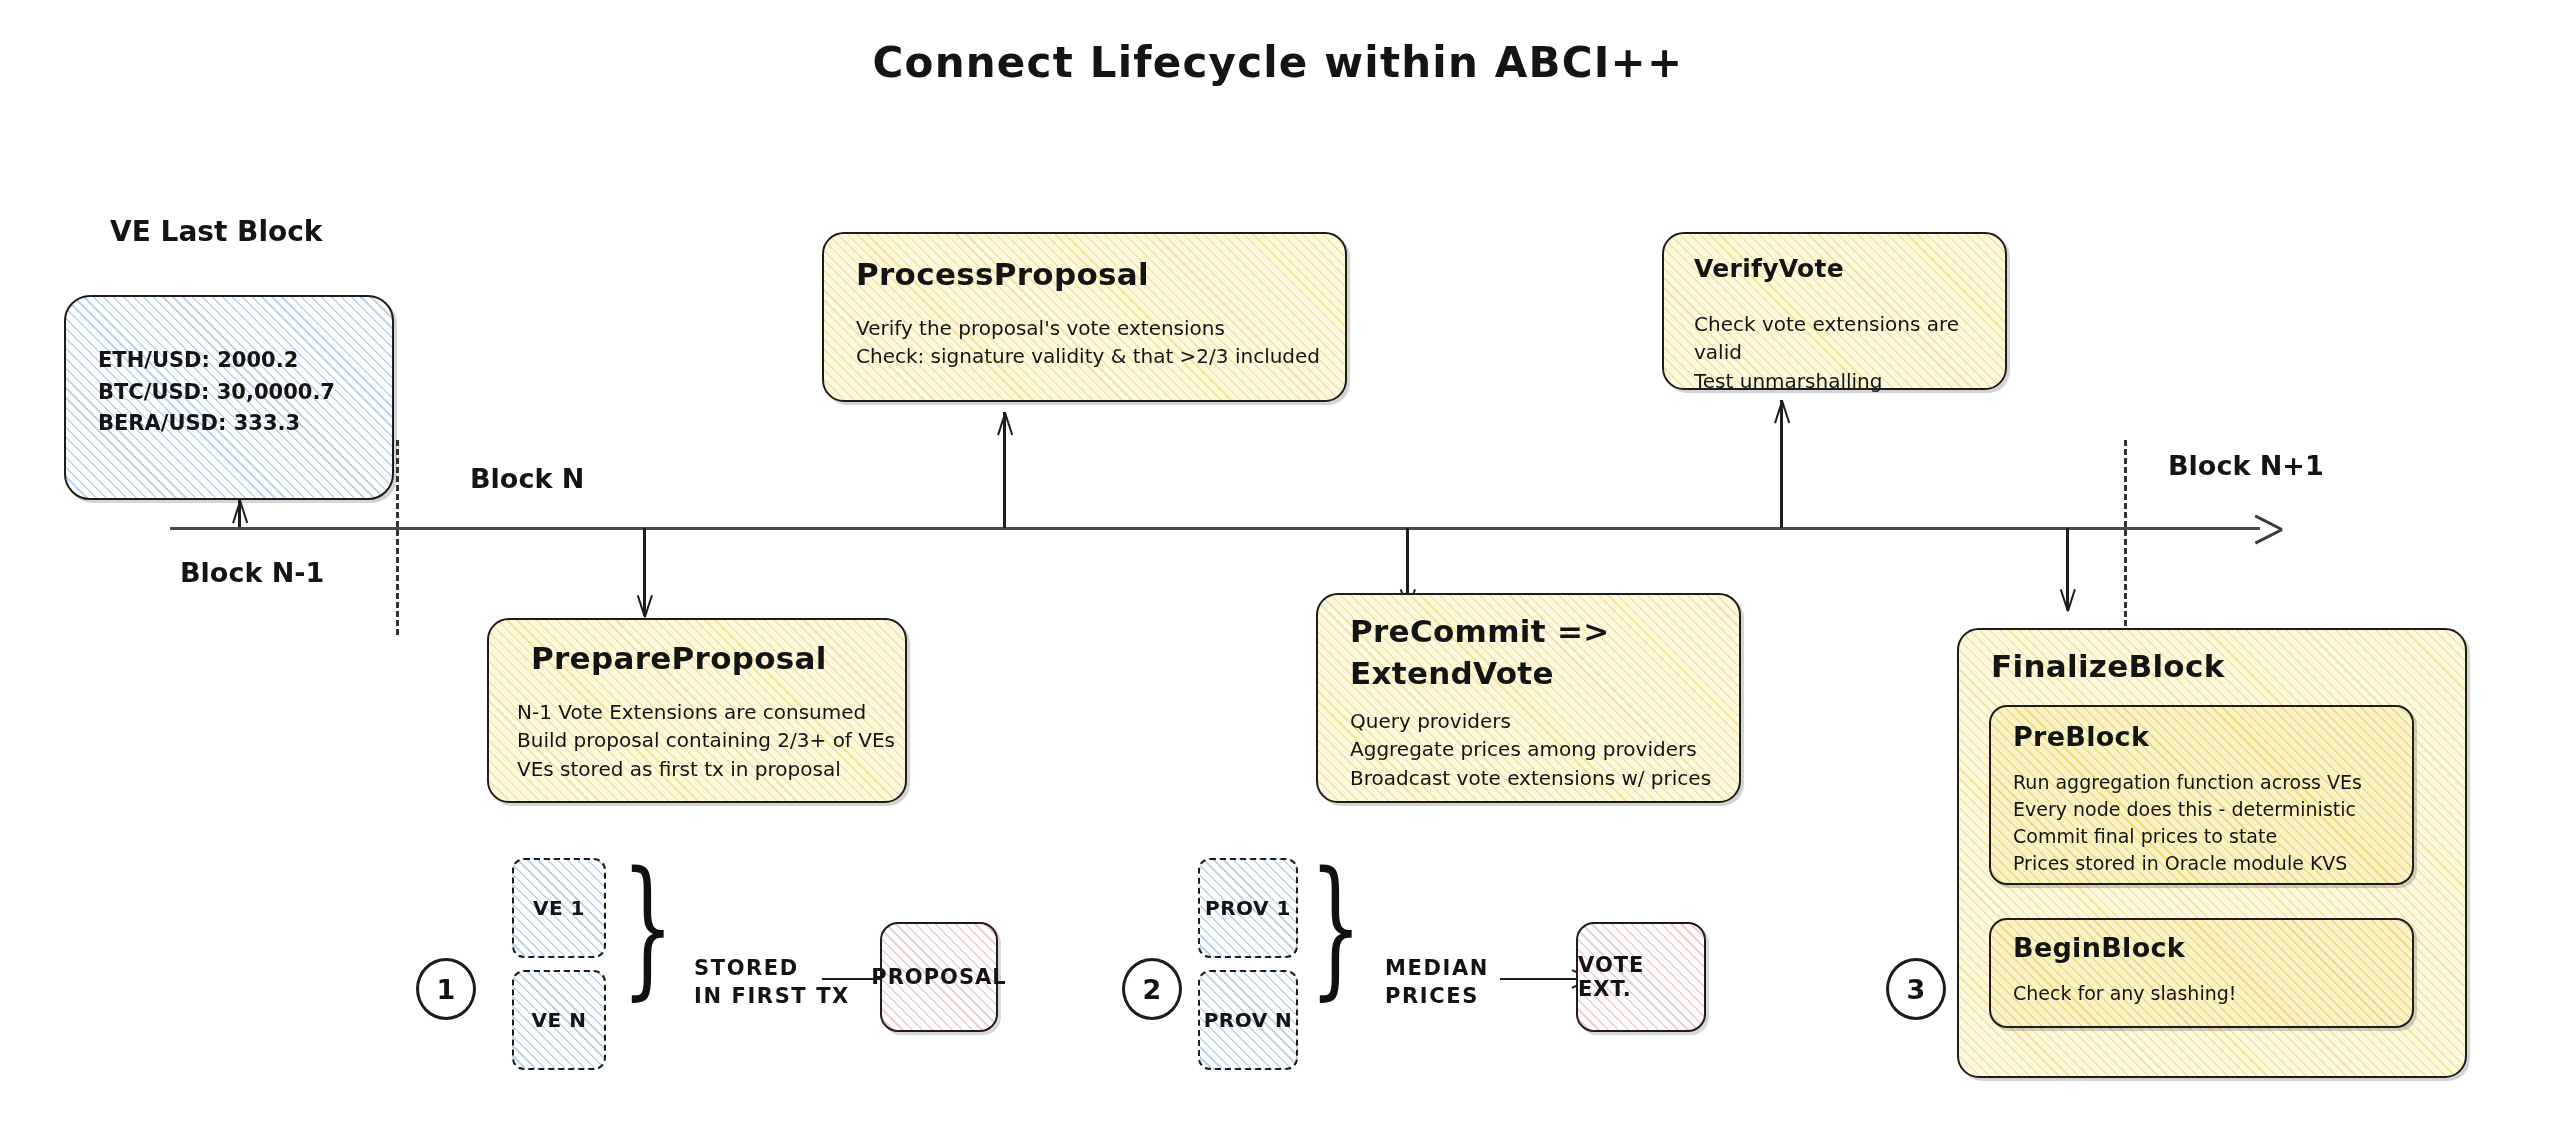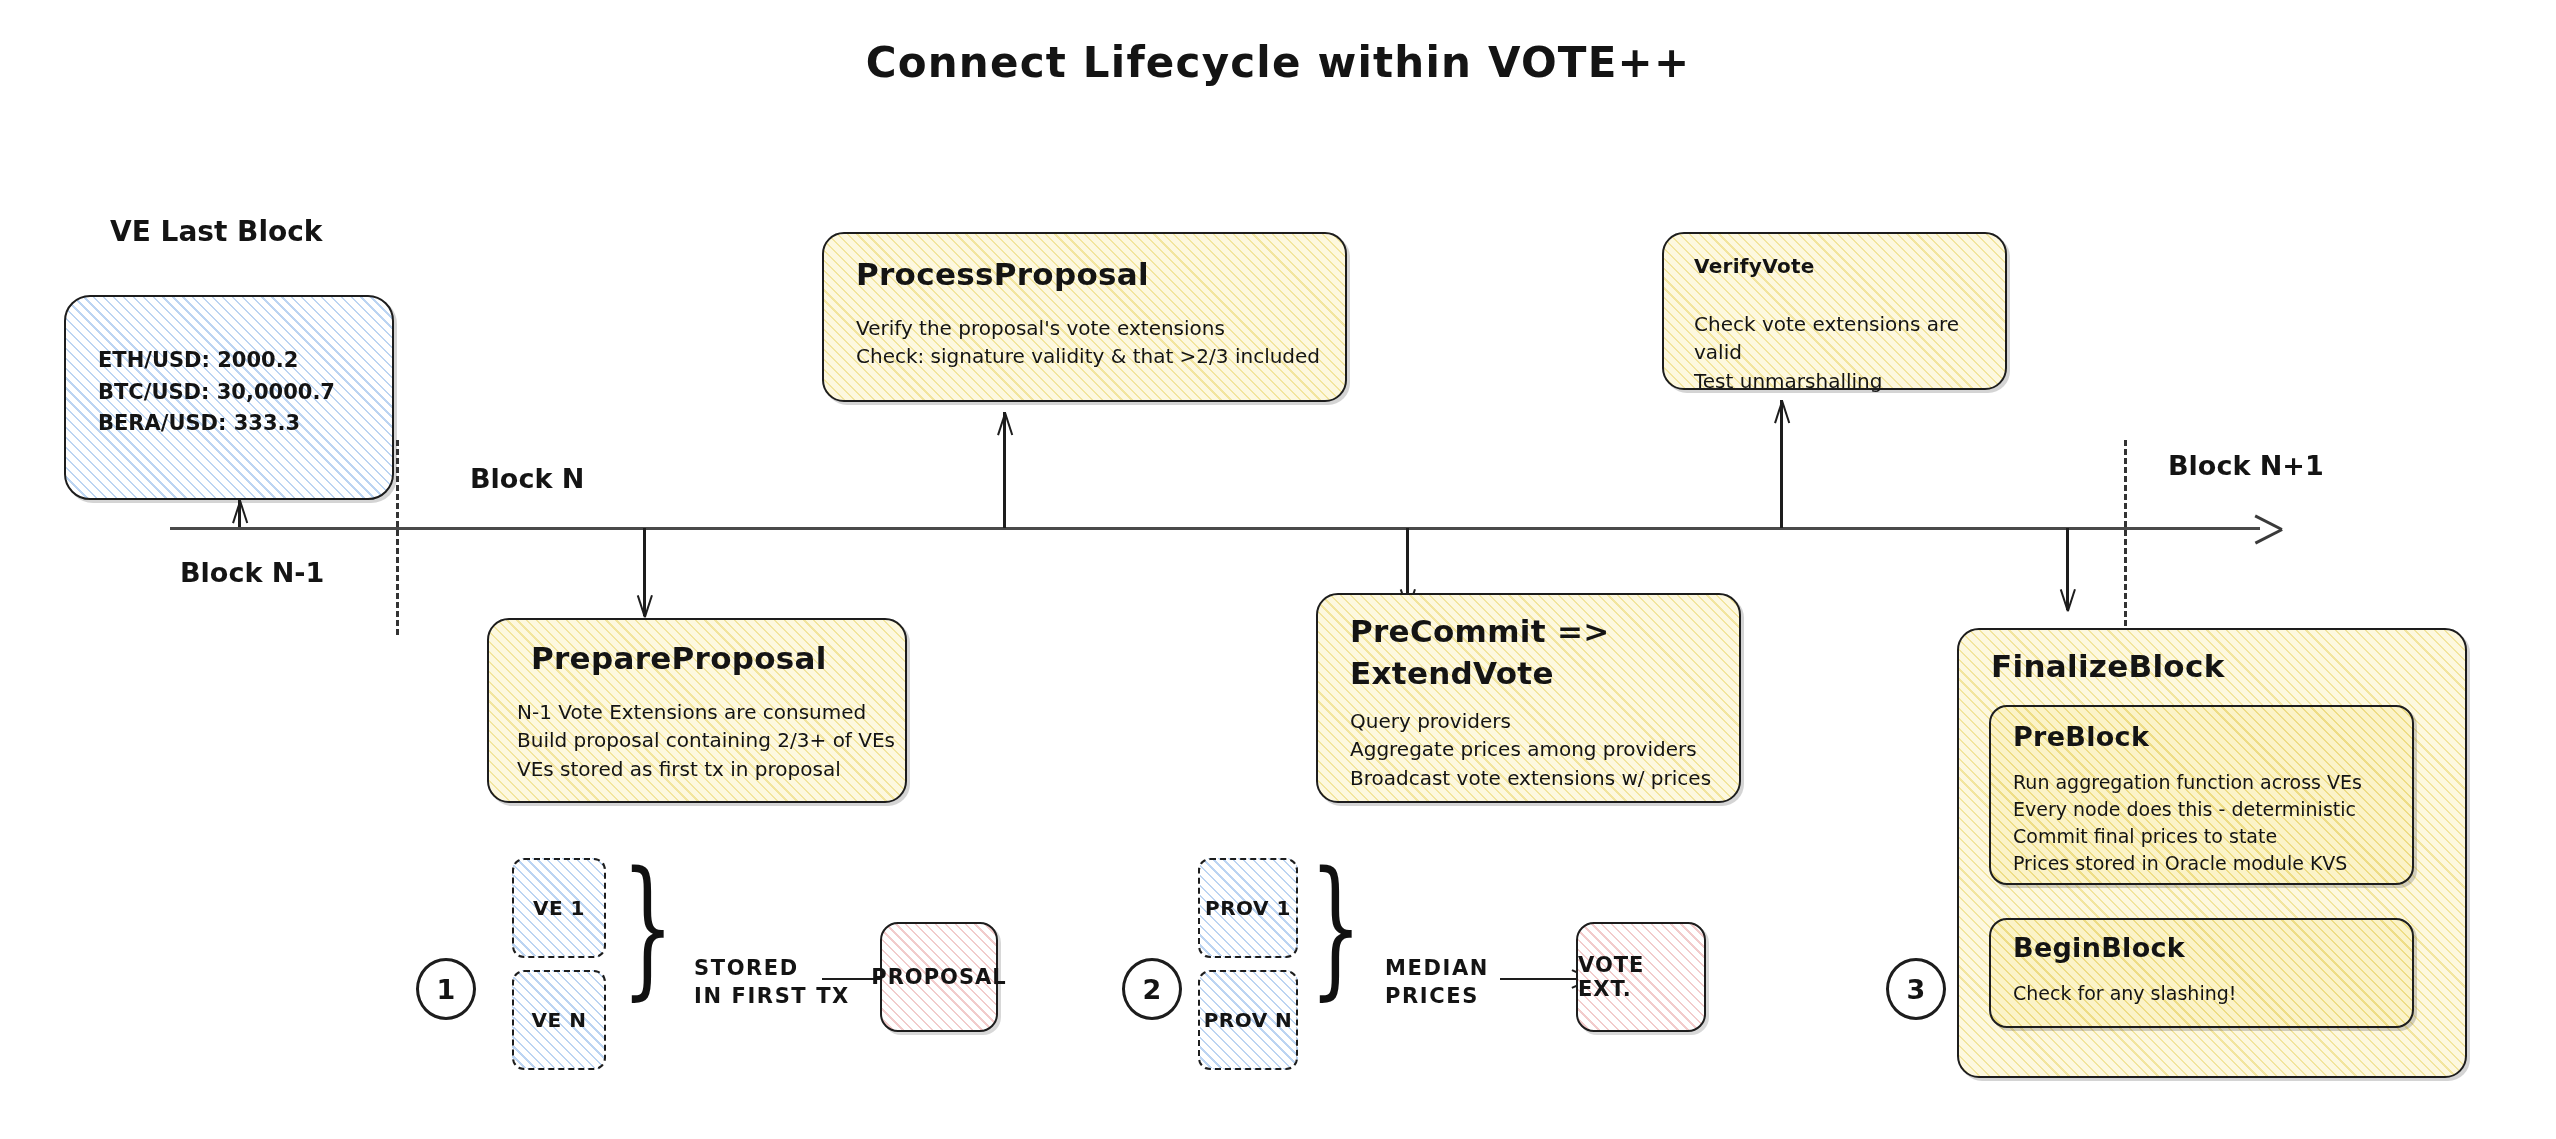--- a/index.html
+++ b/index.html
@@ -235,21 +235,21 @@
 
   .sec-head {
     position: absolute;
     font-size: 28px;
     font-weight: 700;
   }
 </style>
 </head>
 <body>
 
-<div id="page-title">Connect Lifecycle within VOTE++</div>
+<div id="page-title">Connect Lifecycle within ABCI++</div>
 
 <div class="sec-head" style="left:110px; top:215px;">VE Last Block</div>
 
 <div class="node hatch-blue" id="ve-last-block-box" style="left:64px; top:295px; width:330px; height:205px; border-radius:26px;">
   <div class="node-lines" style="position:absolute; left:32px; top:48px; font-size:21px; font-weight:700; line-height:1.5;">
     <div>ETH/USD: 2000.2</div>
     <div>BTC/USD: 30,0000.7</div>
     <div>BERA/USD: 333.3</div>
   </div>
 </div>
@@ -271,21 +271,21 @@
   <div class="node-title" style="position:absolute; left:32px; top:22px; font-size:31px;">ProcessProposal</div>
   <div class="node-lines" style="position:absolute; left:32px; top:80px; font-size:20px;">
     <div>Verify the proposal's vote extensions</div>
     <div>Check: signature validity &amp; that &gt;2/3 included</div>
   </div>
 </div>
 <div class="conn" style="left:1003px; top:412px; height:116px;"></div>
 <div class="arrowhead-up" style="left:1004px; top:412px;"></div>
 
 <div class="node hatch-yellow" id="verify-vote-box" style="left:1662px; top:232px; width:345px; height:158px;">
-  <div class="node-title" style="position:absolute; left:30px; top:20px; font-size:20px;">VerifyVote</div>
+  <div class="node-title" style="position:absolute; left:30px; top:20px; font-size:25px;">VerifyVote</div>
   <div class="node-lines" style="position:absolute; left:30px; top:76px; font-size:20px;">
     <div>Check vote extensions are valid</div>
     <div>Test unmarshalling</div>
   </div>
 </div>
 <div class="conn" style="left:1780px; top:400px; height:128px;"></div>
 <div class="arrowhead-up" style="left:1781px; top:400px;"></div>
 
 <div class="conn" style="left:643px; top:528px; height:88px;"></div>
 <div class="arrowhead-down" style="left:644px; top:616px;"></div>

